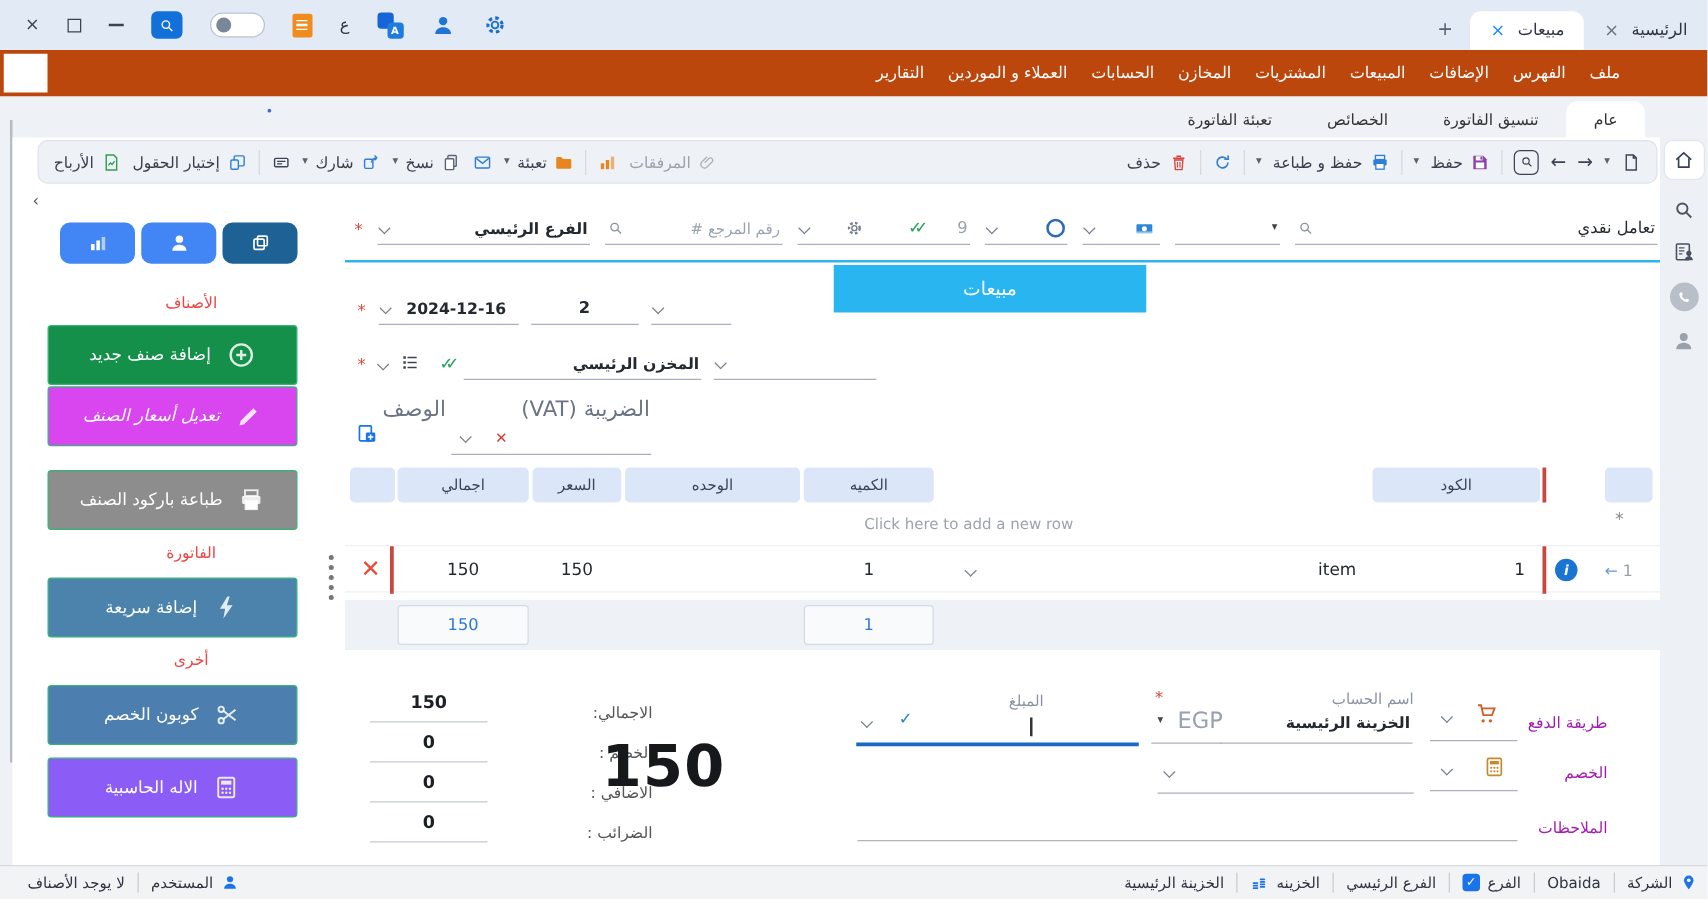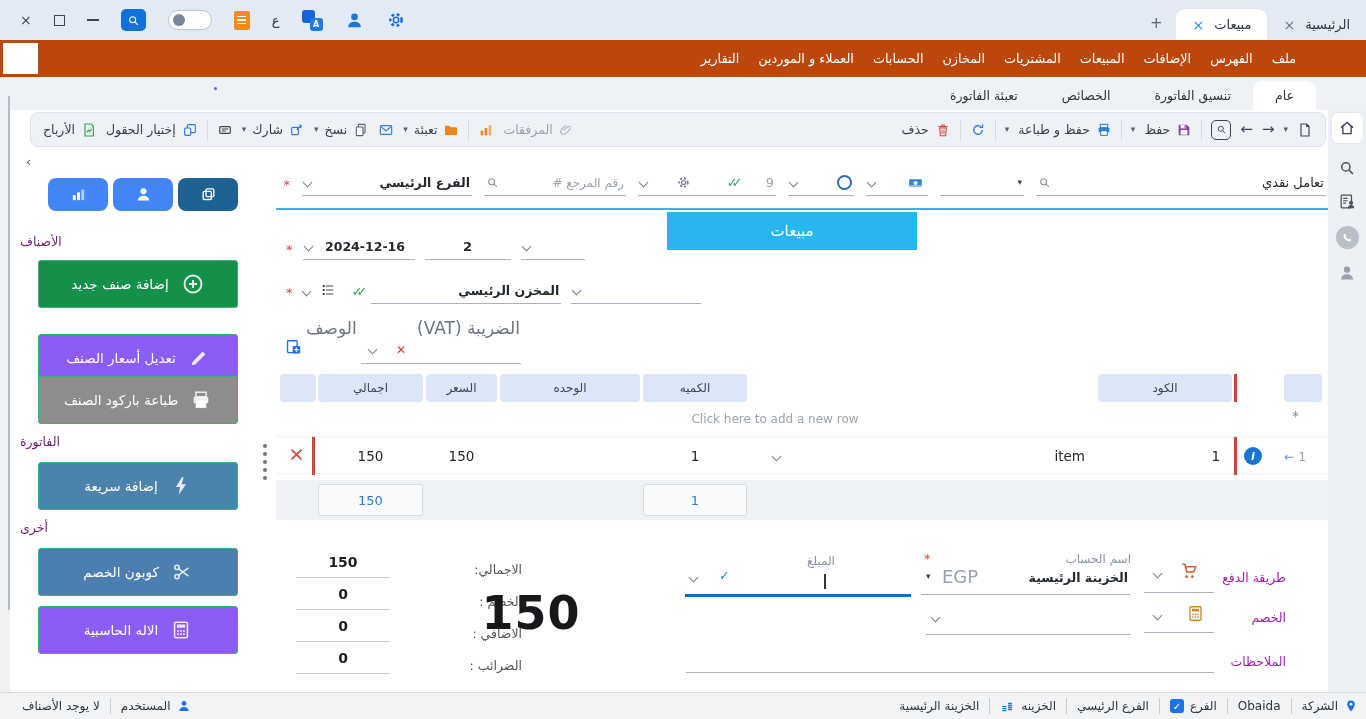--- a/index.html
+++ b/index.html
@@ -58,21 +58,21 @@
 
 .rail{position:absolute;top:110px;right:0;width:38px;bottom:27px;background:#edf1f6;display:flex;flex-direction:column;align-items:center;gap:15px}
 .homebox{width:33px;height:32px;background:#fff;border:1px solid #e2e6ee;border-radius:7px;margin-top:2px}
 .bubble{width:23px;height:23px;border-radius:50%;background:#b9bfc8}
 
 .sidebar{position:absolute;left:2px;top:40px;width:262px;bottom:0;overflow:hidden;background:#fff}
 .collapse{position:absolute;left:14px;top:4px;font-size:13px;color:#555}
 .minis{position:absolute;left:36px;top:28px;display:flex;gap:5px}
 .mini{width:60px;height:33px;border-radius:8px;background:#4285f5;color:#fff}
 .mini.dark{background:#1d6195}
-.sec{position:absolute;left:8px;width:210px;text-align:left;direction:rtl;color:#701a75;font-size:12.5px}
+.sec{position:absolute;left:36px;width:210px;text-align:center;direction:rtl;color:#ef4444;font-size:12.5px}
 .sbtn{position:absolute;left:26px;width:200px;height:48px;border:1px solid #35b478;border-radius:3px;color:#fff;font-size:13.5px;display:flex;direction:rtl;align-items:center;justify-content:center;gap:12px}
 .sbtn .ic{color:rgba(255,255,255,.85)}
 .dots{position:absolute;left:253px;top:350px;width:4px;height:4px;border-radius:50%;background:#777;box-shadow:0 -16px 0 #777,0 -8px 0 #777,0 8px 0 #777,0 16px 0 #777}
 
 .main{position:absolute;left:266px;top:36px;right:0;bottom:0}
 .row1{position:absolute;top:16px;left:2px;right:2px;height:34px;display:flex;direction:rtl;align-items:flex-end;gap:12px}
 .blue-line{position:absolute;top:62px;left:0;right:0;height:2px;background:#2fb5ea}
 .banner{position:absolute;left:391px;top:66px;width:250px;height:38px;background:#29b5ef;color:#fff;display:flex;align-items:center;justify-content:center;font-size:15px}
 .dgroup{position:absolute;left:10px;top:82px;display:flex;align-items:flex-end;gap:10px;height:32px}
 .wgroup{position:absolute;left:10px;top:124px;display:flex;align-items:flex-end;gap:10px;height:34px}
@@ -486,21 +486,21 @@
 
     <div class="sec" style="top:84px">الأصناف</div>
     <div class="sbtn" style="top: 110px; background-color: rgb(21, 144, 74);">
       <span class="ic">
           <svg class="i" style="width:24px;height:24px">
             <use href="#sy-pluscircle"></use>
           </svg>
         </span>
       <span>إضافة صنف جديد</span>
     </div>
-    <div class="sbtn" style="top: 184px; background-color: #8b5cf6;">
+    <div class="sbtn" style="top: 159px; background-color: #d946ef; font-style: italic;">
       <span class="ic">
           <svg class="i" style="width:22px;height:22px">
             <use href="#sy-pencil"></use>
           </svg>
         </span>
       <span>تعديل أسعار الصنف</span>
     </div>
     <div class="sbtn" style="top: 226px; background-color: rgb(141, 141, 141);">
       <span class="ic">
           <svg class="i" style="width:22px;height:22px">

